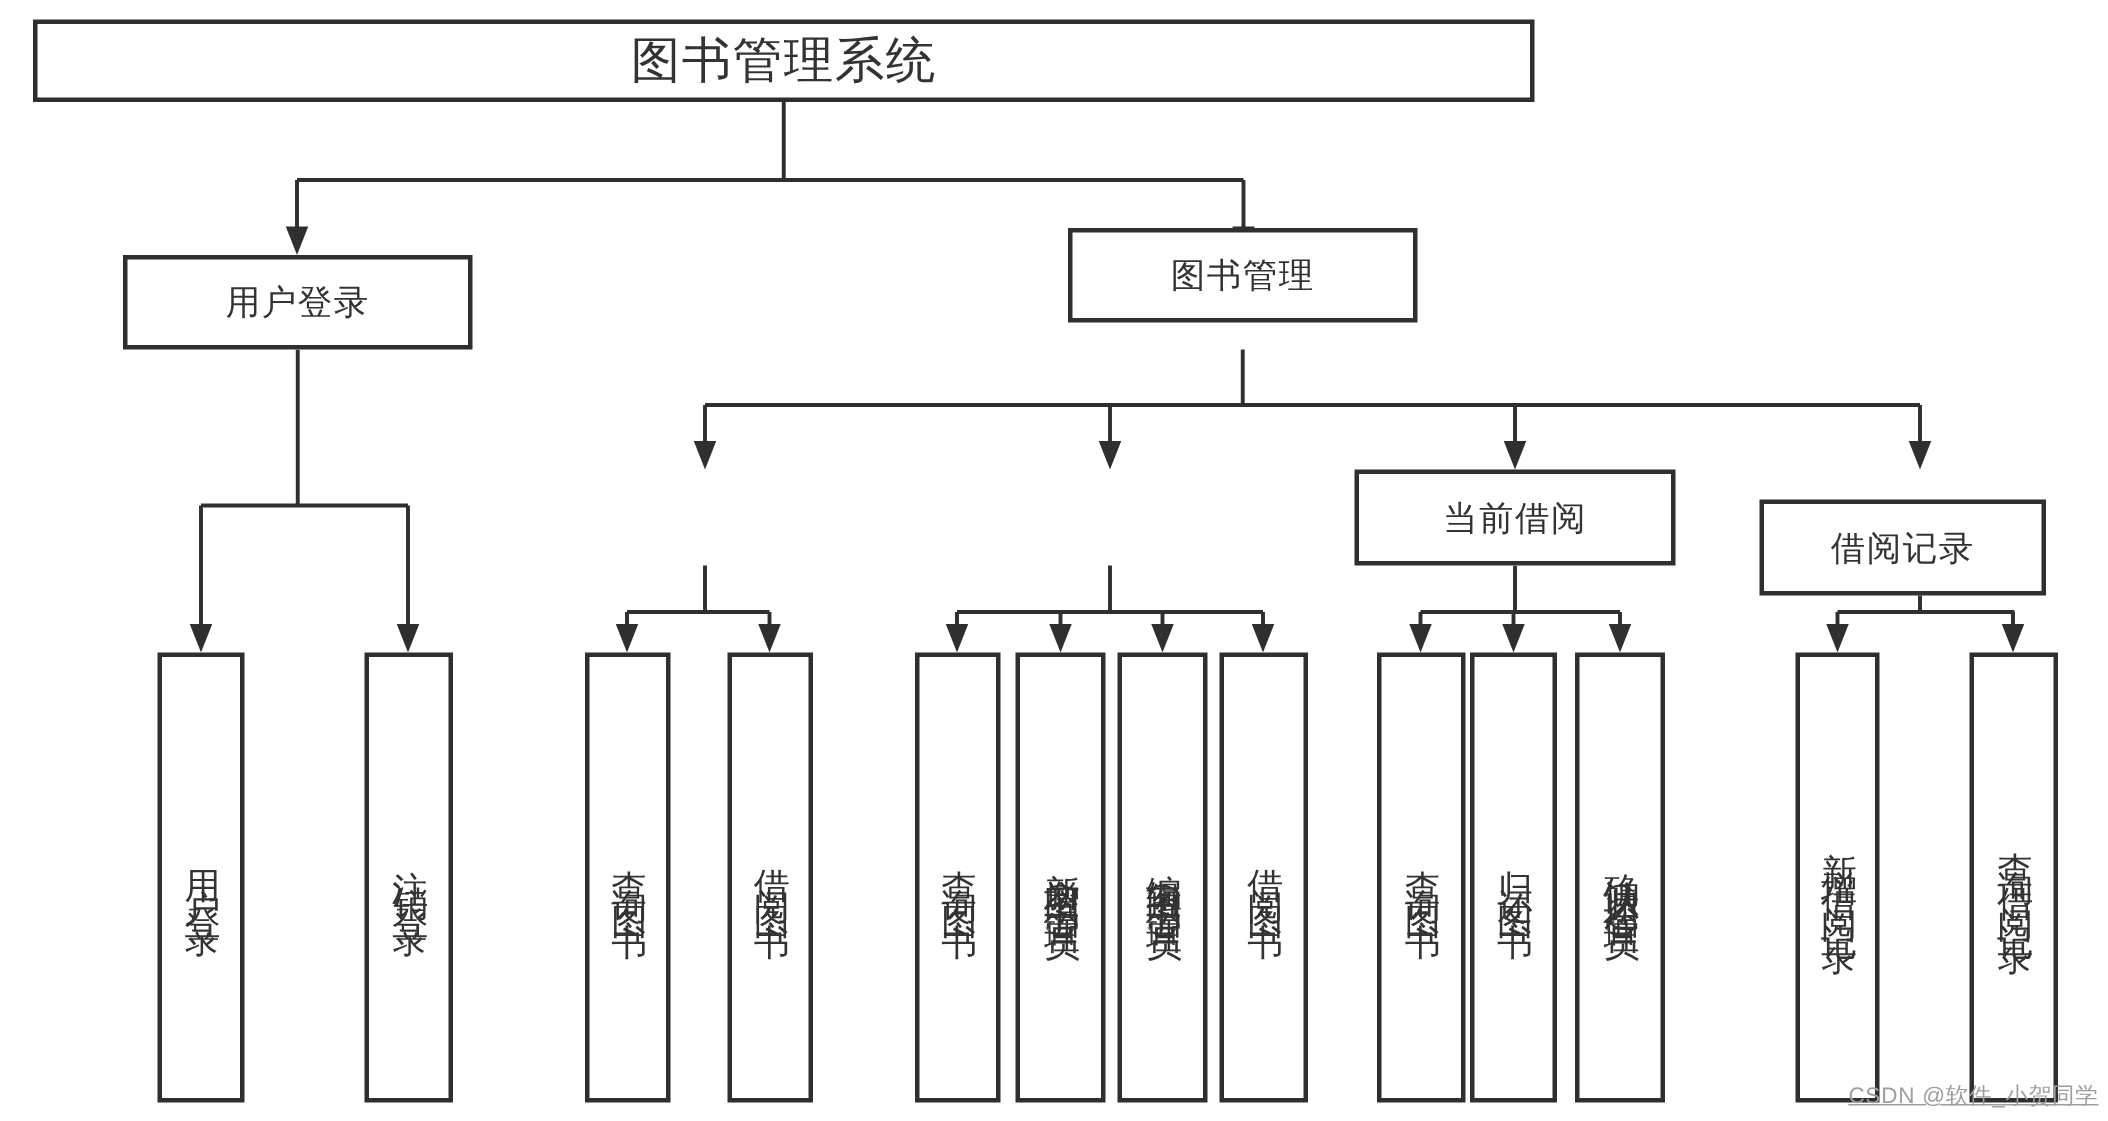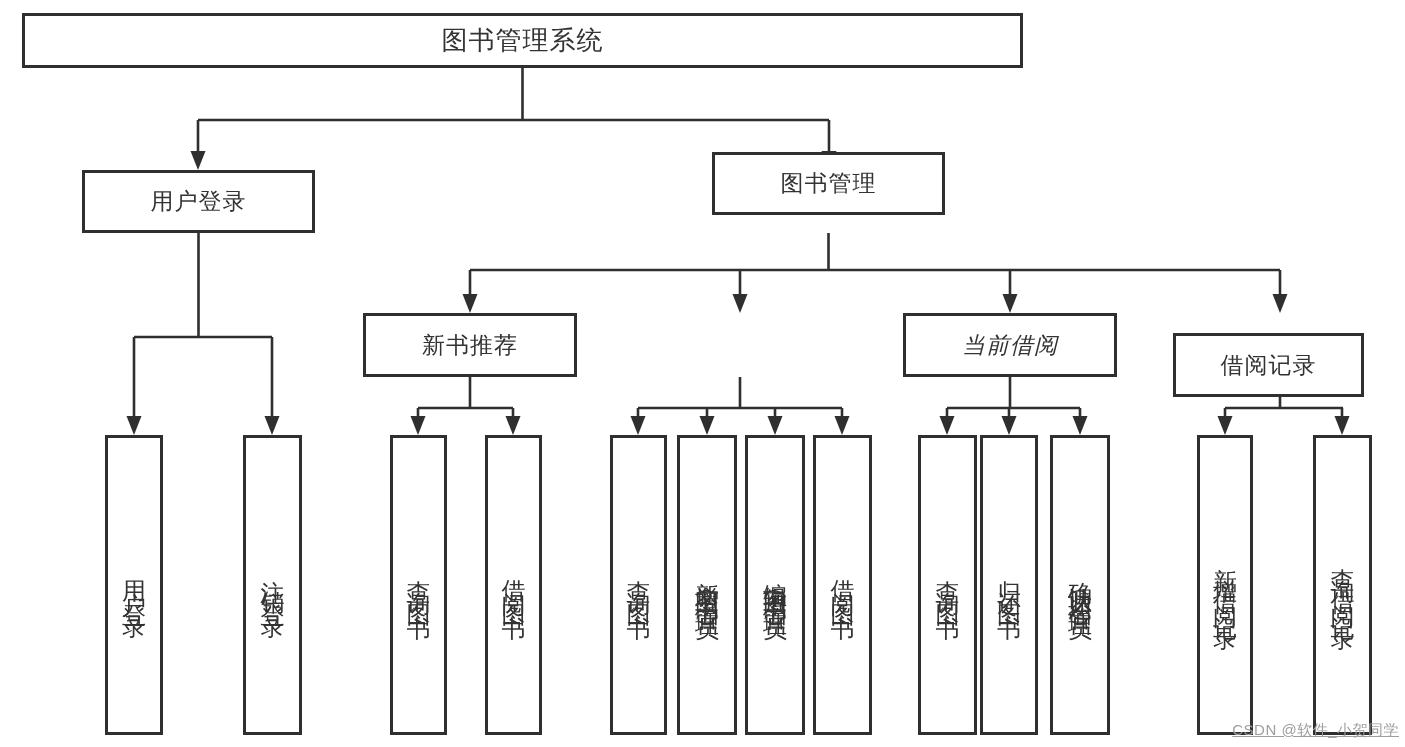--- a/index.html
+++ b/index.html
@@ -36,36 +36,36 @@
     background: var(--background);
     color: var(--text);
     display: flex;
     align-items: center;
     justify-content: center;
     font-size: 23px;
     letter-spacing: 1px;
     z-index: 2;
     white-space: nowrap;
   }
-  .box.root { font-size: 26px; }
+  .box.root { font-size: 33px; }
   .vbox {
     writing-mode: vertical-rl;
     text-orientation: mixed;
     font-size: 24px;
     letter-spacing: 12px;
     line-height: 1;
   }
   .vbox.tight { letter-spacing: 5px; }
   
   .n-root { left: 22px;  top: 13px;  width: 1001px; height: 55px; }
   .n-l2a  { left: 82px;  top: 170px; width: 233px;  height: 63px; }
   .n-l2b  { left: 712px; top: 152px; width: 233px;  height: 63px; }
   .n-l3a  { left: 363px; top: 313px; width: 214px;  height: 64px; }
   .n-l3b  { left: 633px; top: 313px; width: 213px;  height: 64px; }
-  .n-l3c  { left: 903px; top: 313px; width: 214px;  height: 64px; font-style: italic; }
+  .n-l3c  { left: 903px; top: 313px; width: 214px;  height: 64px; }
   .n-l3d  { left: 1173px;top: 313px; width: 191px;  height: 64px; margin-top: 20px; }
   .leaf   { top: 435px; height: 300px; }
   .n-lg0  { left: 105px;  width: 58px; }
   .n-lg1  { left: 243px;  width: 59px; }
   .n-nb0  { left: 390px;  width: 57px; }
   .n-nb1  { left: 485px;  width: 57px; }
   .n-bw0  { left: 610px;  width: 57px; }
   .n-bw1  { left: 677px;  width: 60px; }
   .n-bw2  { left: 745px;  width: 60px; }
   .n-bw3  { left: 813px;  width: 59px; }
@@ -124,21 +124,20 @@
     <path d="M1280 377 V408 M1225 408 H1343 M1225 408 V418 M1342 408 V418"></path>
     <polygon points="1217.5,416 1232.5,416 1225,435"></polygon>
     <polygon points="1334.5,416 1349.5,416 1342,435"></polygon>
   </svg>
 
   <div class="box root n-root">图书管理系统</div>
 
   <div class="box n-l2a">用户登录</div>
   <div class="box n-l2b">图书管理</div>
 
-  <div class="box n-l3a">新书推荐</div>
   <div class="box n-l3c">当前借阅</div>
   <div class="box n-l3d">借阅记录</div>
 
   <div class="box vbox leaf n-lg0">用户登录</div>
   <div class="box vbox leaf n-lg1">注销登录</div>
 
   <div class="box vbox leaf n-nb0">查询图书</div>
   <div class="box vbox leaf n-nb1">借阅图书</div>
 
   <div class="box vbox leaf n-bw0">查询图书</div>

